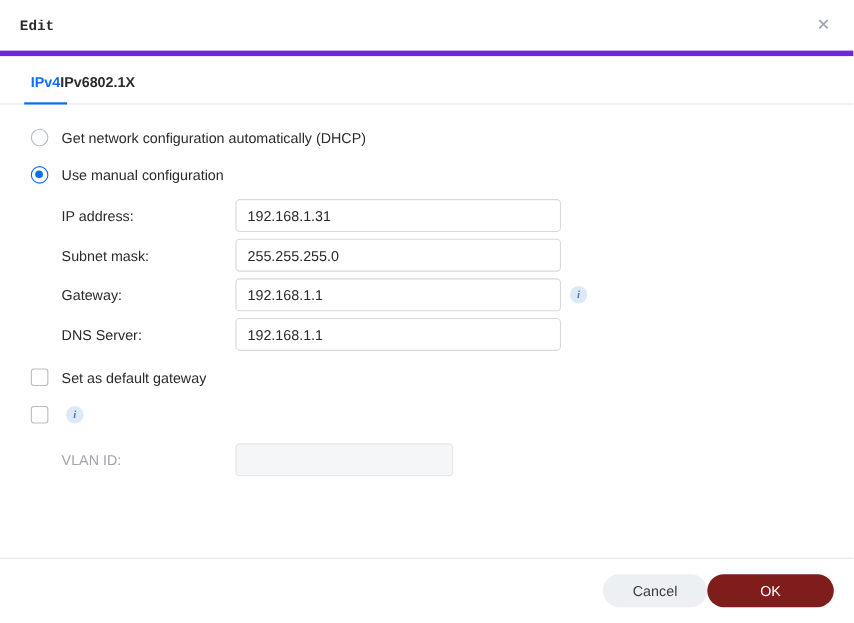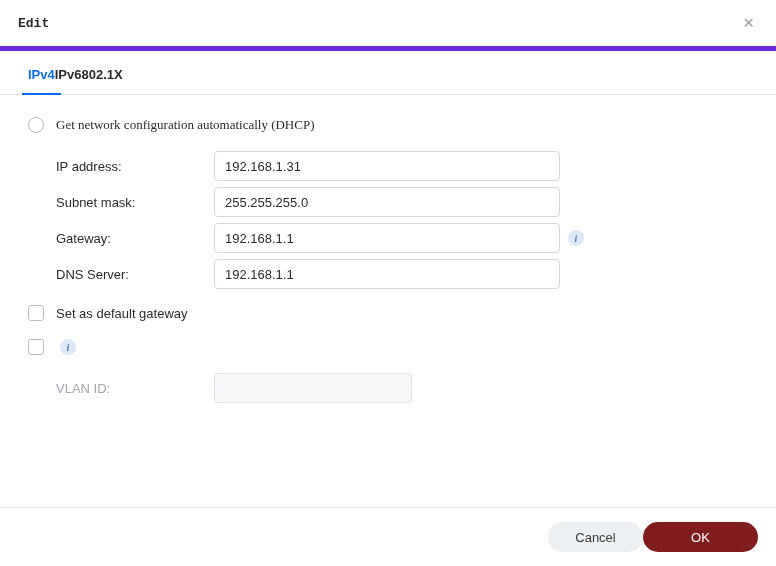--- a/index.html
+++ b/index.html
@@ -62,21 +62,20 @@
       background: #0b6ef0;
     }
     .body {
       padding: 22px 28px;
     }
     .radio-row {
       display: flex;
       align-items: flex-end;
       gap: 12px;
       margin-bottom: 18px;
-      font-family: Liberation Serif, serif;
     }
     .radio {
       width: 16px;
       height: 16px;
       border: 1.5px solid #b7bdc4;
       border-radius: 50%;
       position: relative;
       flex-shrink: 0;
       cursor: pointer;
     }
@@ -101,21 +100,21 @@
       display: flex;
       align-items: center;
       margin-bottom: 6px;
     }
     .form-label {
       width: 158px;
       color: #2b2b2b;
       flex-shrink: 0;
     }
     .form-input {
-      width: 346px;
+      width: 296px;
       height: 30px;
       border: 1px solid #d5d9de;
       border-radius: 4px;
       padding: 0 10px;
       font-size: 13px;
       color: #2b2b2b;
       background: #fff;
     }
     .form-input:disabled {
       background: #f5f6f7;
@@ -212,20 +211,24 @@
   <div class="tab">802.1X</div>
 </div>
 
 <div class="body">
 
   <div class="radio-row">
     <div class="radio"></div>
     <span>Get network configuration automatically (DHCP)</span>
   </div>
 
+  <div class="radio-row" style="margin-bottom:14px;">
+    <div class="radio checked"></div>
+    <span>Use manual configuration</span>
+  </div>
 
   <div class="form-grid">
     <div class="form-row">
       <div class="form-label">IP address:</div>
       <input class="form-input" type="text" value="192.168.1.31" style="">
     </div>
     <div class="form-row">
       <div class="form-label">Subnet mask:</div>
       <input class="form-input" type="text" value="255.255.255.0" style="">
     </div>

